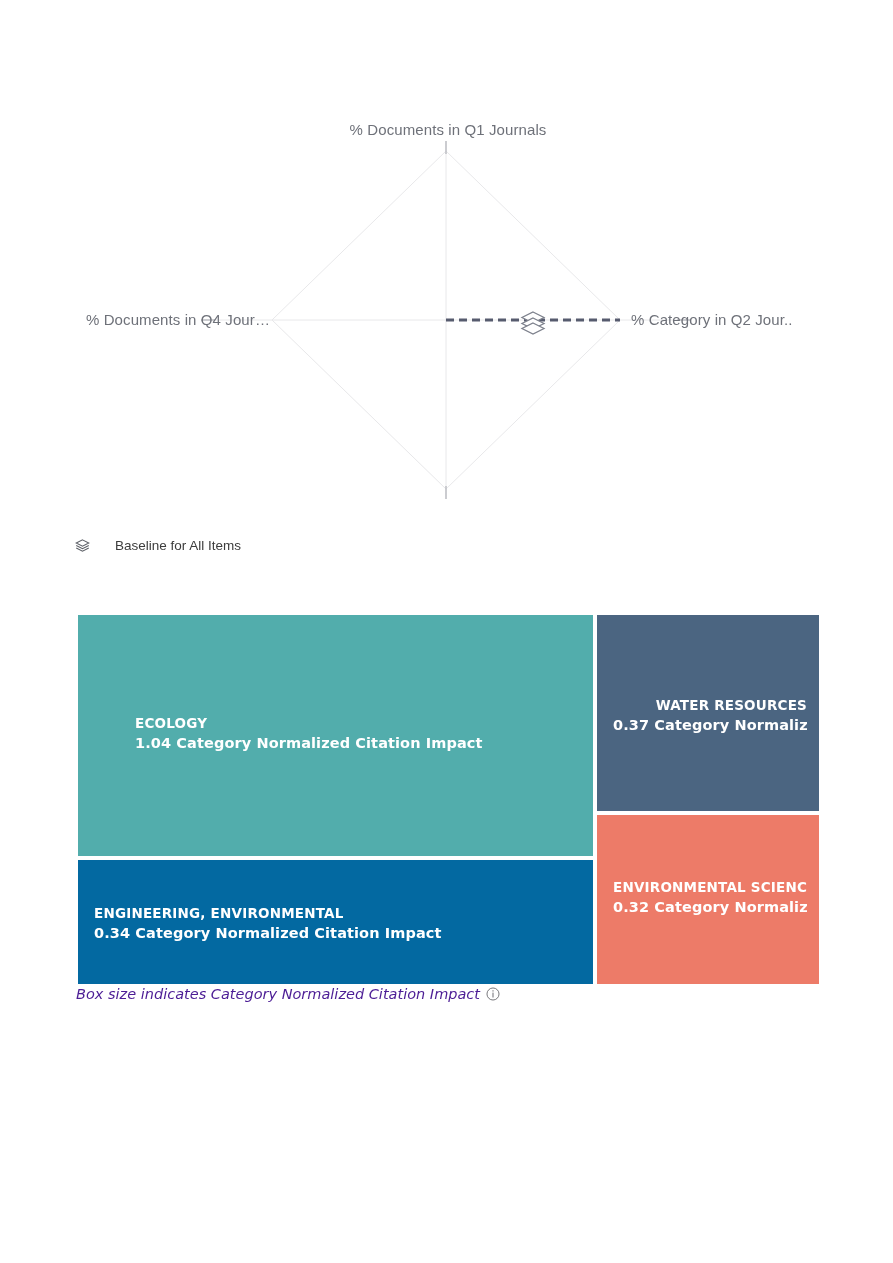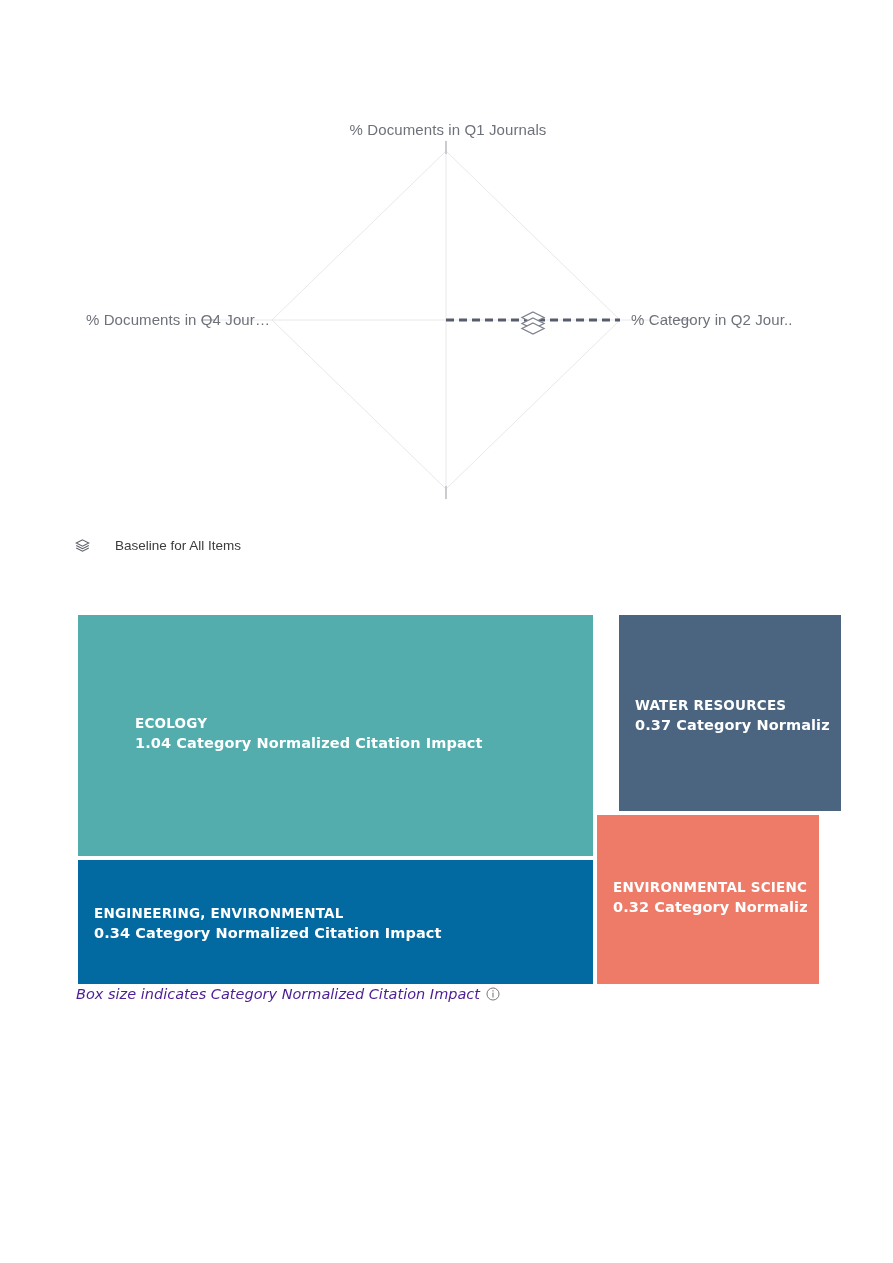--- a/index.html
+++ b/index.html
@@ -126,22 +126,22 @@
   }
   #tm-ecology .tm-inner { top: 98px; margin-left: 41px; }
 
   #tm-engineering {
     left: 0; top: 245px;
     width: 519px; height: 128px;
   }
   #tm-engineering .tm-inner { top: 43px; }
 
   #tm-water {
-    left: 541px; top: 0;
-    width: 226px; height: 200px;
+    left: 519px; top: 0;
+    width: 226px; height: 200px; text-align: right;
   }
   #tm-water .tm-inner { top: 80px; }
 
   #tm-envsci {
     left: 519px; top: 200px;
     width: 226px; height: 173px;
   }
   #tm-envsci .tm-inner { top: 62px; }
 
   

